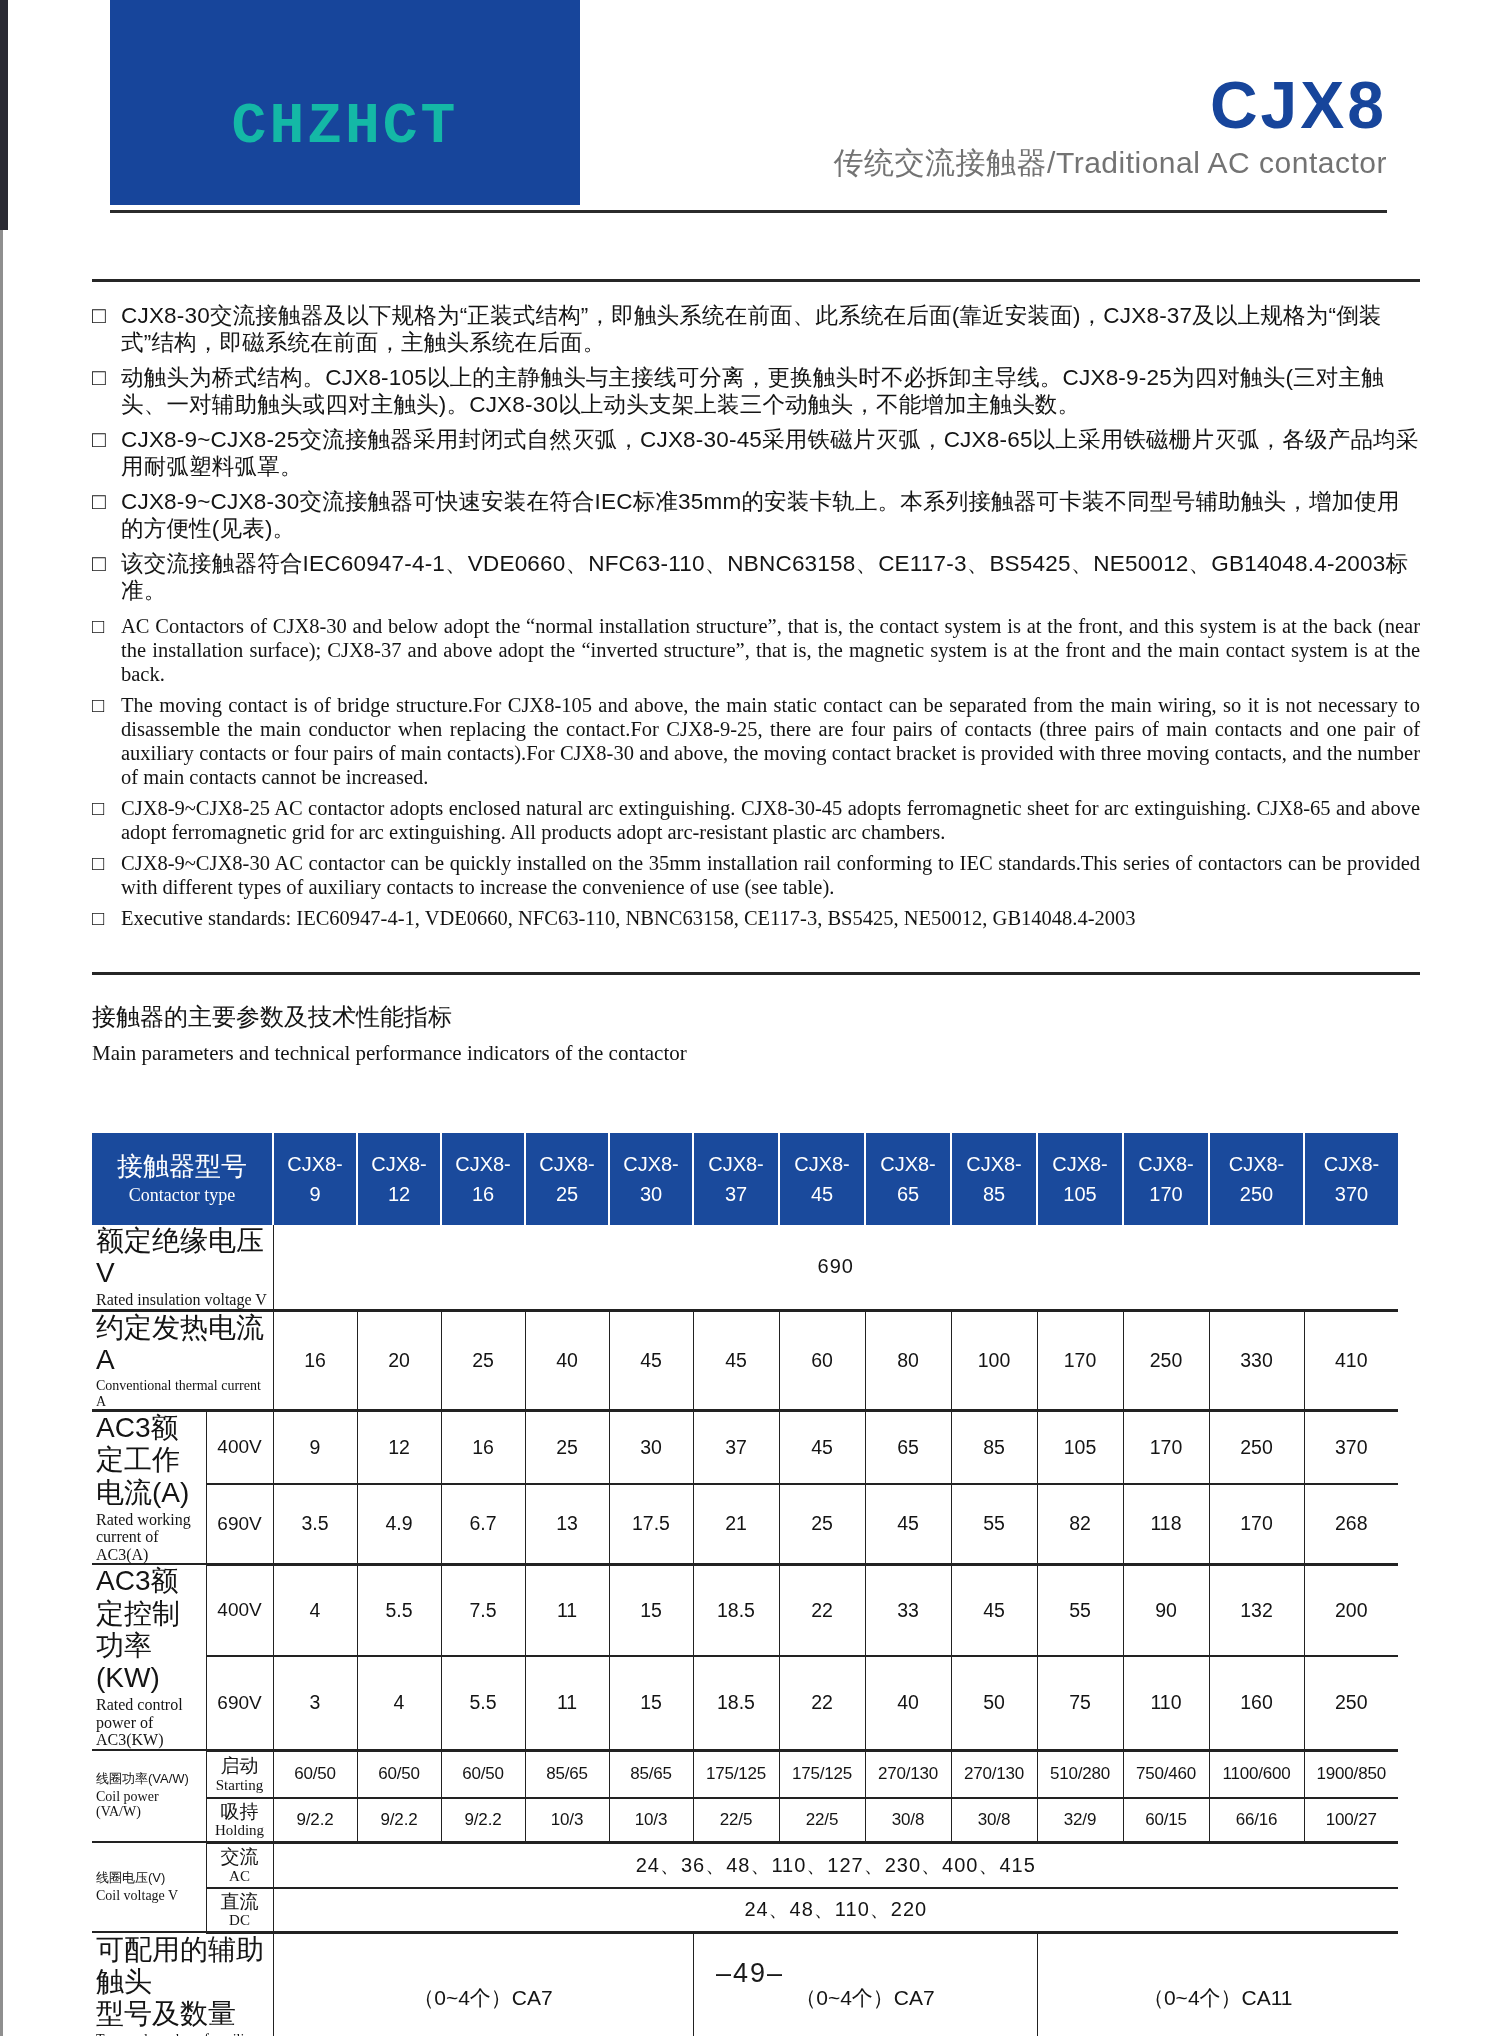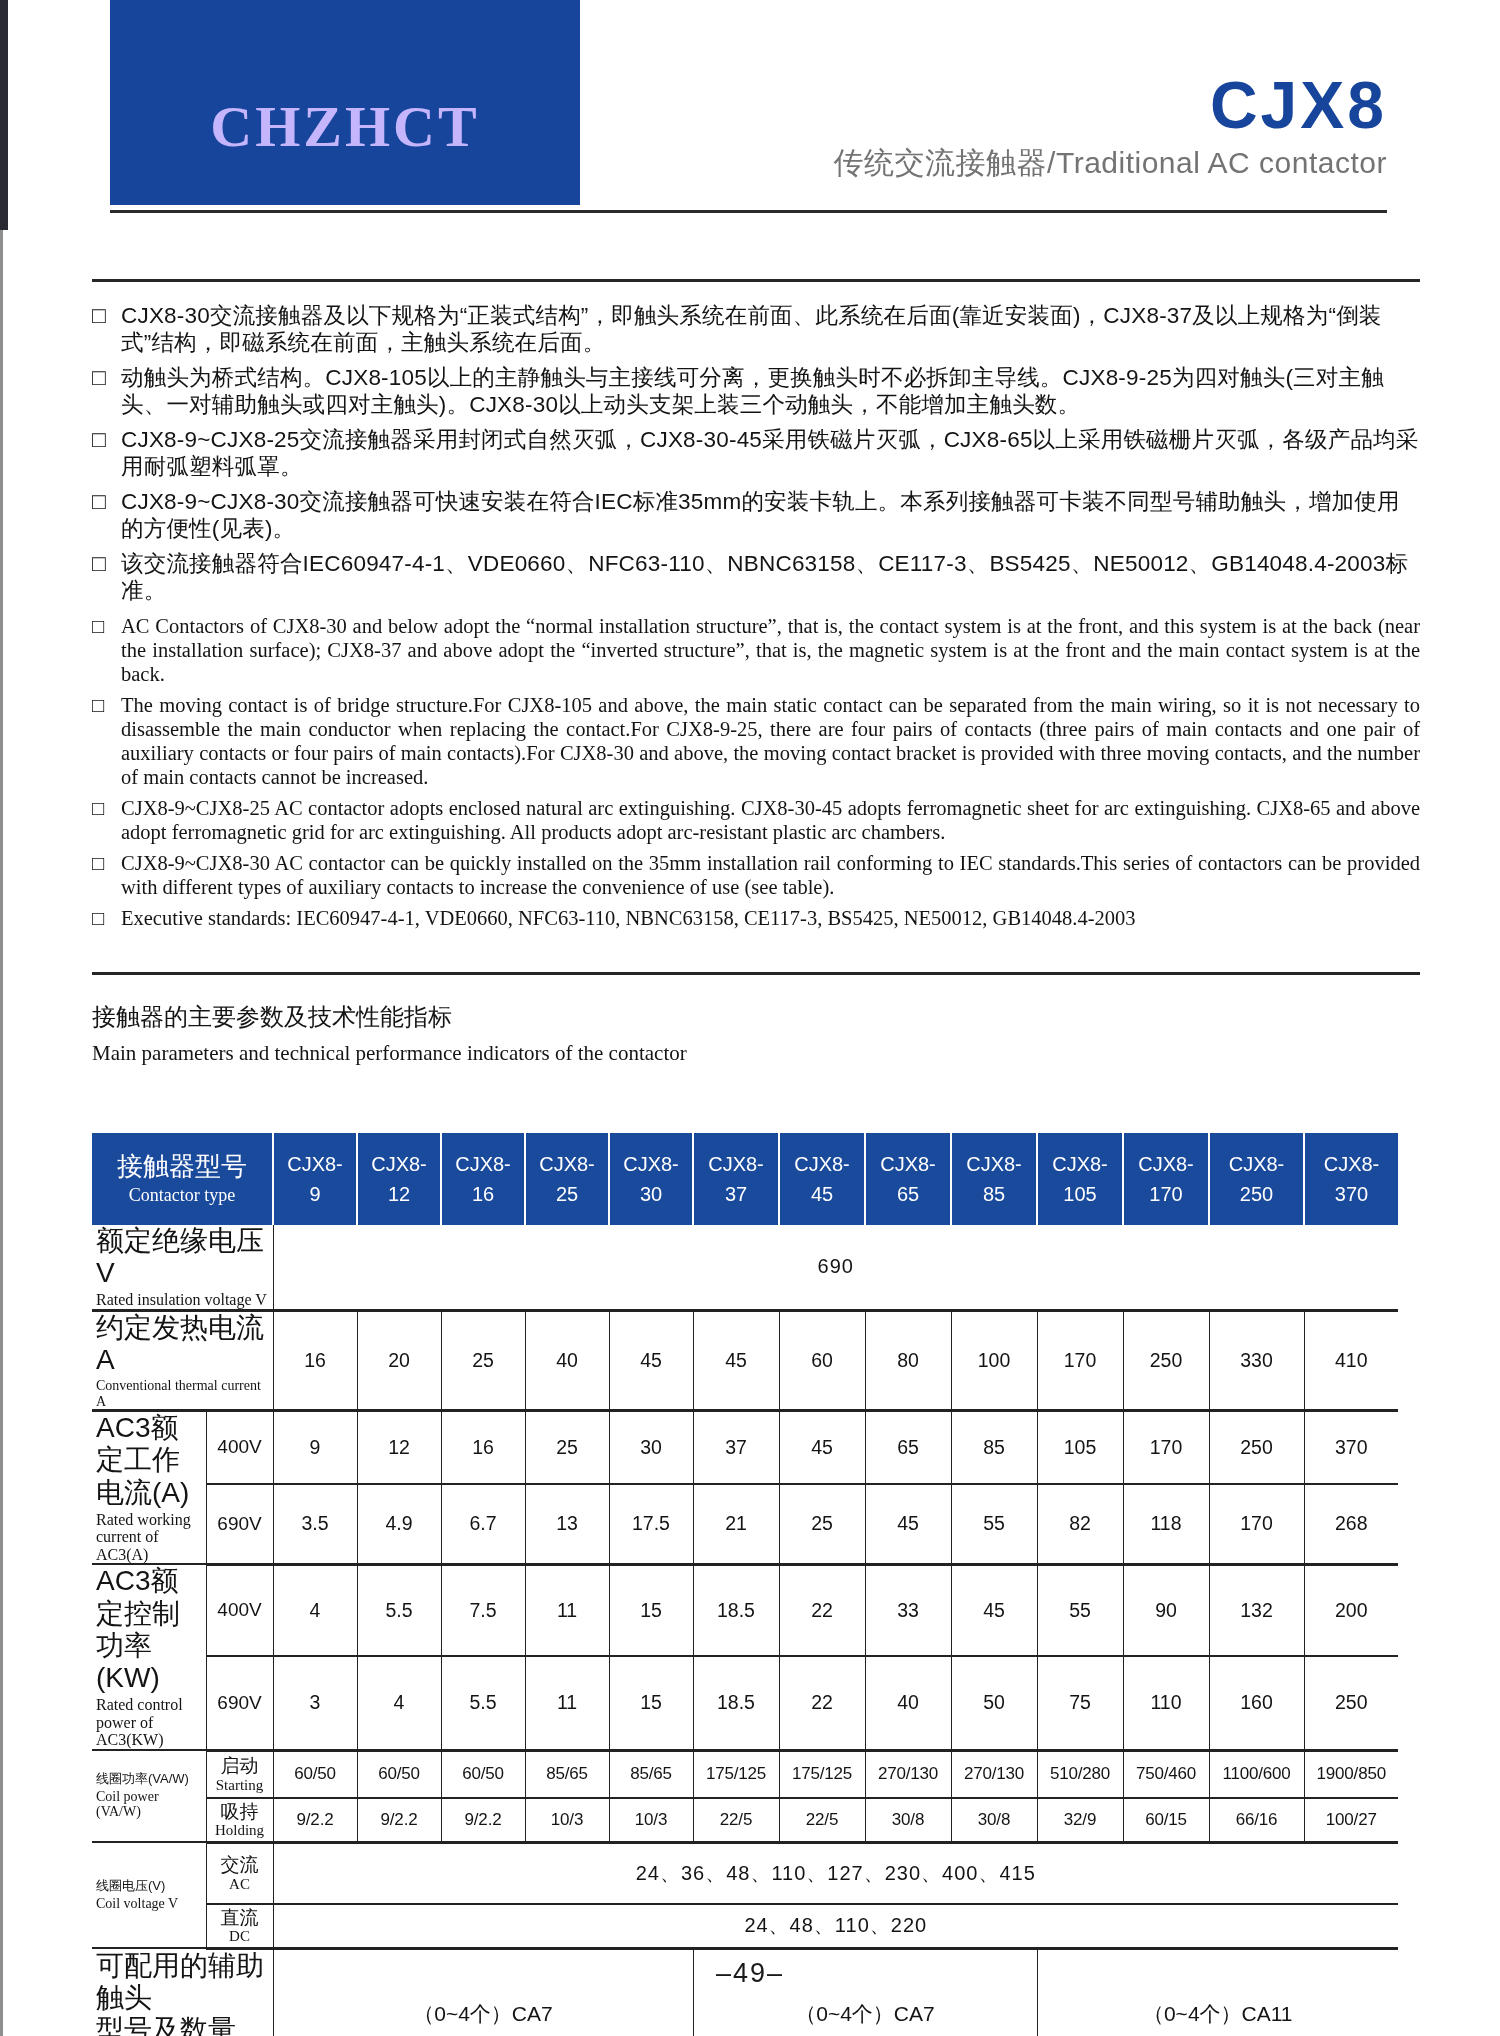--- a/index.html
+++ b/index.html
@@ -23,22 +23,22 @@
   .edge-line-dark{position:absolute;left:0;top:0;width:8px;height:230px;background:#2a2a33;}
 
   
   .logo-box{
     position:absolute;left:110px;top:0;width:470px;height:205px;
     background:var(--blue);
     display:flex;align-items:center;justify-content:center;
     padding-top:48px;box-sizing:border-box;
   }
   .logo-text{
-    color:#c4b5fd;font-size:58px;font-weight:bold;letter-spacing:3px;
-    font-family:Liberation Serif, serif;
+    color:#14b8a6;font-size:58px;font-weight:bold;letter-spacing:3px;
+    font-family:Liberation Mono, monospace;
   }
   .title-block{position:absolute;right:113px;top:72px;text-align:right;}
   .product-code{
     color:var(--blue);font-size:66px;font-weight:bold;line-height:1.0;letter-spacing:3px;
   }
   .subtitle{font-size:30px;color:#737373;margin-top:5px;letter-spacing:0.5px;}
   .header-rule{position:absolute;left:110px;top:210px;width:1277px;height:3px;background:#2b2b2b;}
 
   
   .sec{position:absolute;left:92px;width:1328px;}
@@ -86,21 +86,21 @@
   .t td.sub .lz{font-size:19px;}
   .t td.sub .le{font-size:15px;margin-top:0;}
   .t td.val{text-align:center;font-size:19.5px;}
   .t tr.coil td.val{font-size:17px;letter-spacing:-0.2px;}
   .t td.wide{font-size:20px;letter-spacing:1px;}
   .t td.aux{font-size:21px;}
   tr.r1 td{height:50px;} tr.r2 td{height:56px;}
   tr.r3 td{height:58px;} tr.r4 td{height:64px;}
   tr.r5 td{height:60px;} tr.r6 td{height:62px;}
   tr.r7 td{height:48px;} tr.r8 td{height:44px;}
-  tr.r9 td{height:62px;} tr.r10 td{height:44px;}
+  tr.r9 td{height:46px;} tr.r10 td{height:44px;}
   tr.r11 td{height:88px;}
 
   .page-number{
     position:absolute;left:0;top:1958px;width:100%;
     text-align:center;font-size:27px;letter-spacing:2px;color:#1a1a1a;
   }
 </style>
 </head>
 <body>
 

